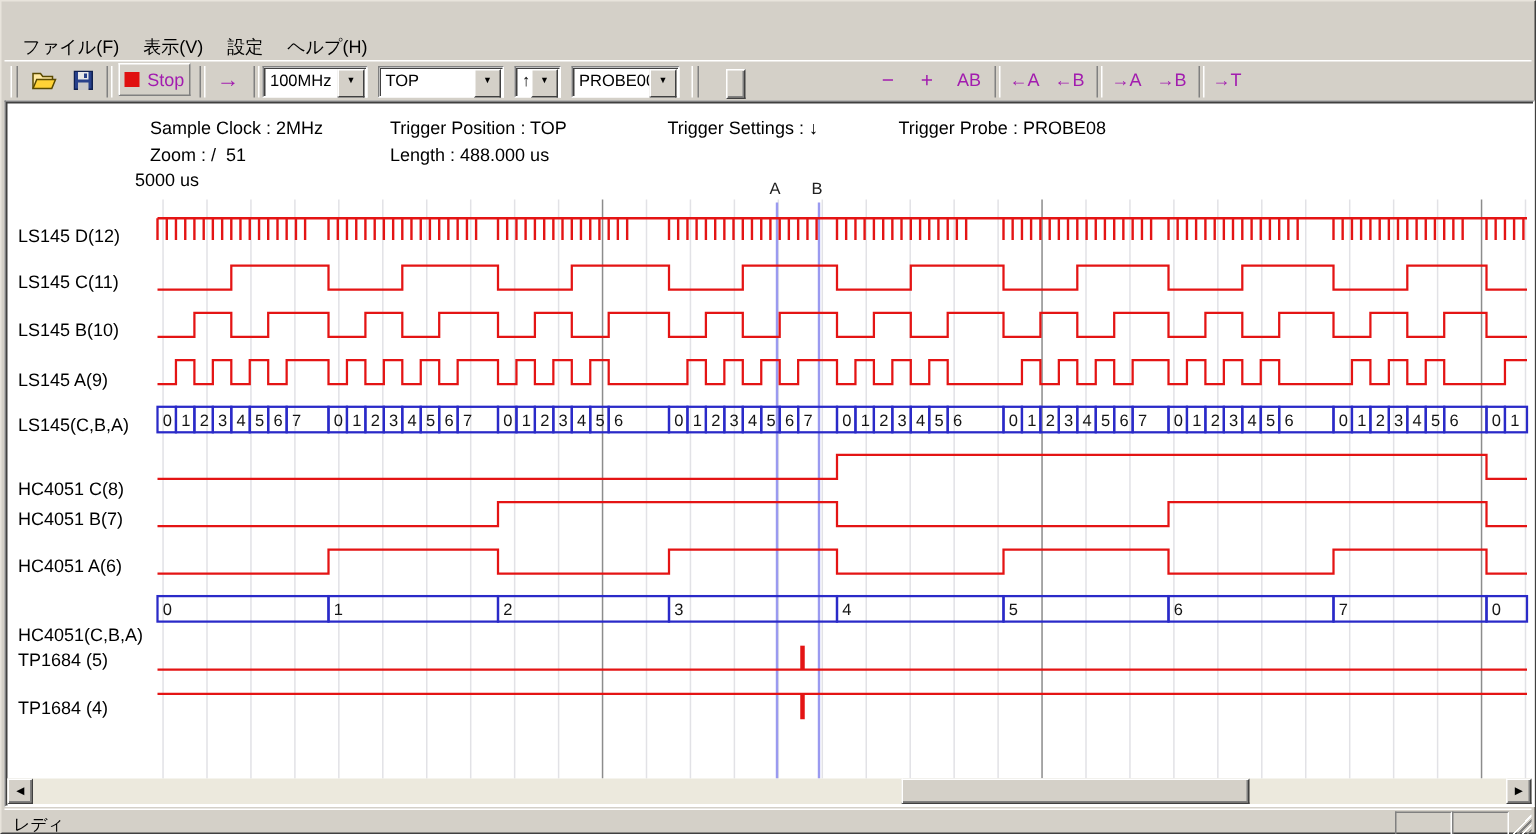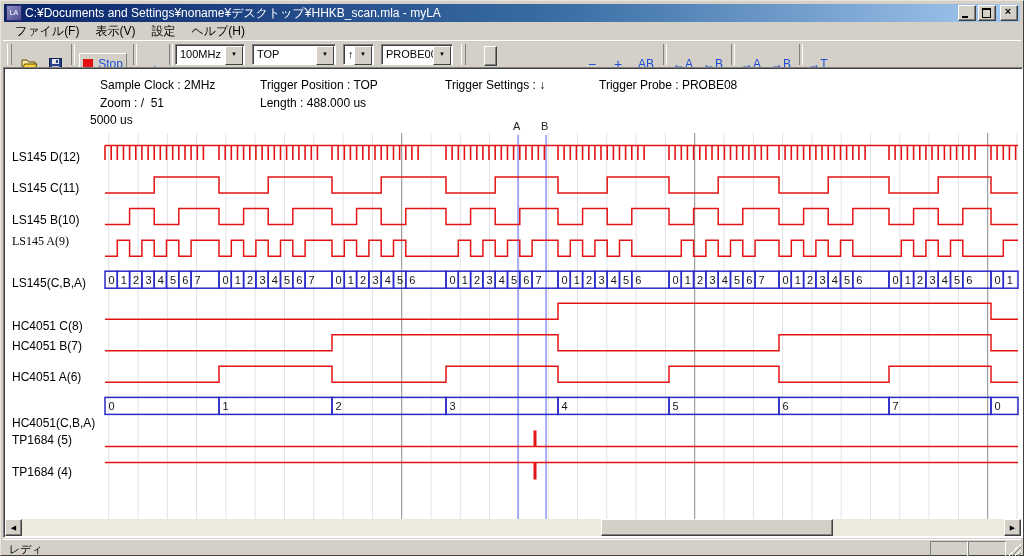--- a/index.html
+++ b/index.html
@@ -19,22 +19,22 @@
   .glyph-max{position:absolute;left:3px;top:2px;width:7px;height:7px;border:1px solid #000;border-top-width:2px;}
   .glyph-close{position:absolute;left:0;top:-1px;width:14px;text-align:center;font-size:11px;font-weight:bold;color:#000;
     font-family:"Liberation Sans",sans-serif;}
   
   #menubar{position:absolute;left:2px;top:22px;right:2px;height:17px;display:flex;align-items:center;padding-left:4px;font-size:12px;}
   .menu-item{padding:1px 8px;color:#000;}
   
   #toolbar{position:absolute;left:2px;top:39px;right:2px;height:27px;border-top:1px solid #fff;}
   .grip{position:absolute;top:3px;width:3px;height:21px;border-left:1px solid #fff;border-right:1px solid #808080;}
   .tsep{position:absolute;top:3px;width:2px;height:21px;border-left:1px solid #808080;border-right:1px solid #fff;}
-  .tbtn{position:absolute;top:12px;height:22px;box-sizing:border-box;display:flex;align-items:center;justify-content:center;
-    font-size:12px;color:#1d4ed8;background:#d4d0c8;}
+  .tbtn{position:absolute;top:1px;height:22px;box-sizing:border-box;display:flex;align-items:center;justify-content:center;
+    font-size:12px;color:#a21caf;background:#d4d0c8;}
   .bevel{border:1px solid;border-color:#fff #808080 #808080 #fff;}
   .combo{position:absolute;top:3px;height:21px;box-sizing:border-box;background:#fff;
     border:1px solid;border-color:#808080 #fff #fff #808080;box-shadow:inset 1px 1px 0 #404040;display:flex;}
   .combo-text{flex:1;font-size:11px;line-height:19px;padding-left:4px;color:#000;white-space:nowrap;overflow:hidden;}
   .combo-btn{width:16px;height:17px;margin:1px 1px 0 0;background:#d4d0c8;border:1px solid;border-color:#fff #404040 #404040 #fff;
     font-size:6px;line-height:15px;text-align:center;color:#000;flex:0 0 auto;}
   #slider-track{position:absolute;left:468px;top:51px;width:100px;height:2px;border-top:1px solid #808080;border-bottom:1px solid #fff;}
   #slider-thumb{position:absolute;left:481px;top:43px;width:11px;height:18px;background:#d4d0c8;
     border:1px solid;border-color:#fff #404040 #404040 #fff;box-shadow:inset -1px -1px 0 #808080;}
   .stop-square{display:inline-block;width:10px;height:10px;background:#e01010;margin-right:5px;}
@@ -56,33 +56,20 @@
   #status-ready{position:absolute;left:6px;top:2px;}
   .spanel{position:absolute;top:1px;height:14px;line-height:13px;padding:16px 3px;border:1px solid;border-color:#808080 #fff #fff #808080;}
   #grip-resize{position:absolute;right:0;bottom:0;width:13px;height:13px;
     background:linear-gradient(135deg,transparent 0 50%,#fff 50% 56%,transparent 56% 62%,#808080 62% 68%,transparent 68% 74%,#fff 74% 80%,transparent 80% 86%,#808080 86% 92%,transparent 92%);}
 </style>
 </head>
 <body>
 
 <div id="window">
 
-  <div id="titlebar">
-    <div id="app-icon">LA</div>
-    <div id="title-text">C:¥Documents and Settings¥noname¥デスクトップ¥HHKB_scan.mla - myLA</div>
-    <div class="winbtn">
-        <div class="glyph-min"></div>
-      </div>
-    <div class="winbtn">
-        <div class="glyph-max"></div>
-      </div>
-    <div class="winbtn close">
-        <div class="glyph-close">×</div>
-      </div>
-  </div>
 
   <div id="menubar">
     <div class="menu-item">ファイル(F)</div>
     <div class="menu-item">表示(V)</div>
     <div class="menu-item">設定</div>
     <div class="menu-item">ヘルプ(H)</div>
   </div>
 
   <div id="toolbar">
     <div class="grip" style="left:4px"></div>
@@ -326,21 +313,21 @@
         <text x="992.5" y="407.9" font-size="11" fill="#151515" font-family="Liberation Sans, sans-serif">0</text>
         <path d="M103 444.45H1016" stroke="#e41414" stroke-width="1.5" fill="none"></path>
         <path d="M533 444.45V428.45" stroke="#e41414" stroke-width="3" fill="none"></path>
         <path d="M103 460.5H1016" stroke="#e41414" stroke-width="1.5" fill="none"></path>
         <path d="M533 460.5V477.5" stroke="#e41414" stroke-width="3" fill="none"></path>
       </svg>
     <div id="wave-labels">
         <div class="chan-label" style="left: 8px; top: 81.5px;">LS145 D(12)</div>
         <div class="chan-label" style="left: 8px; top: 113.05px;">LS145 C(11)</div>
         <div class="chan-label" style="left: 8px; top: 144.6px;">LS145 B(10)</div>
-        <div class="chan-label" style="left: 8px; top: 166px; font-family: Liberation Serif, serif;">LS145 A(9)</div>
+        <div class="chan-label" style="left: 8px; top: 178px;">LS145 A(9)</div>
         <div class="chan-label" style="left: 8px; top: 207.7px;">LS145(C,B,A)</div>
         <div class="chan-label" style="left: 8px; top: 239.25px; margin-top: 12px;">HC4051 C(8)</div>
         <div class="chan-label" style="left: 8px; top: 270.8px;">HC4051 B(7)</div>
         <div class="chan-label" style="left: 8px; top: 302.35px;">HC4051 A(6)</div>
         <div class="chan-label" style="left: 8px; top: 333.9px; margin-top: 14px;">HC4051(C,B,A)</div>
         <div class="chan-label" style="left: 8px; top: 365.45px;">TP1684 (5)</div>
         <div class="chan-label" style="left: 8px; top: 397px;">TP1684 (4)</div>
       </div>
 
     <div id="hscroll">

